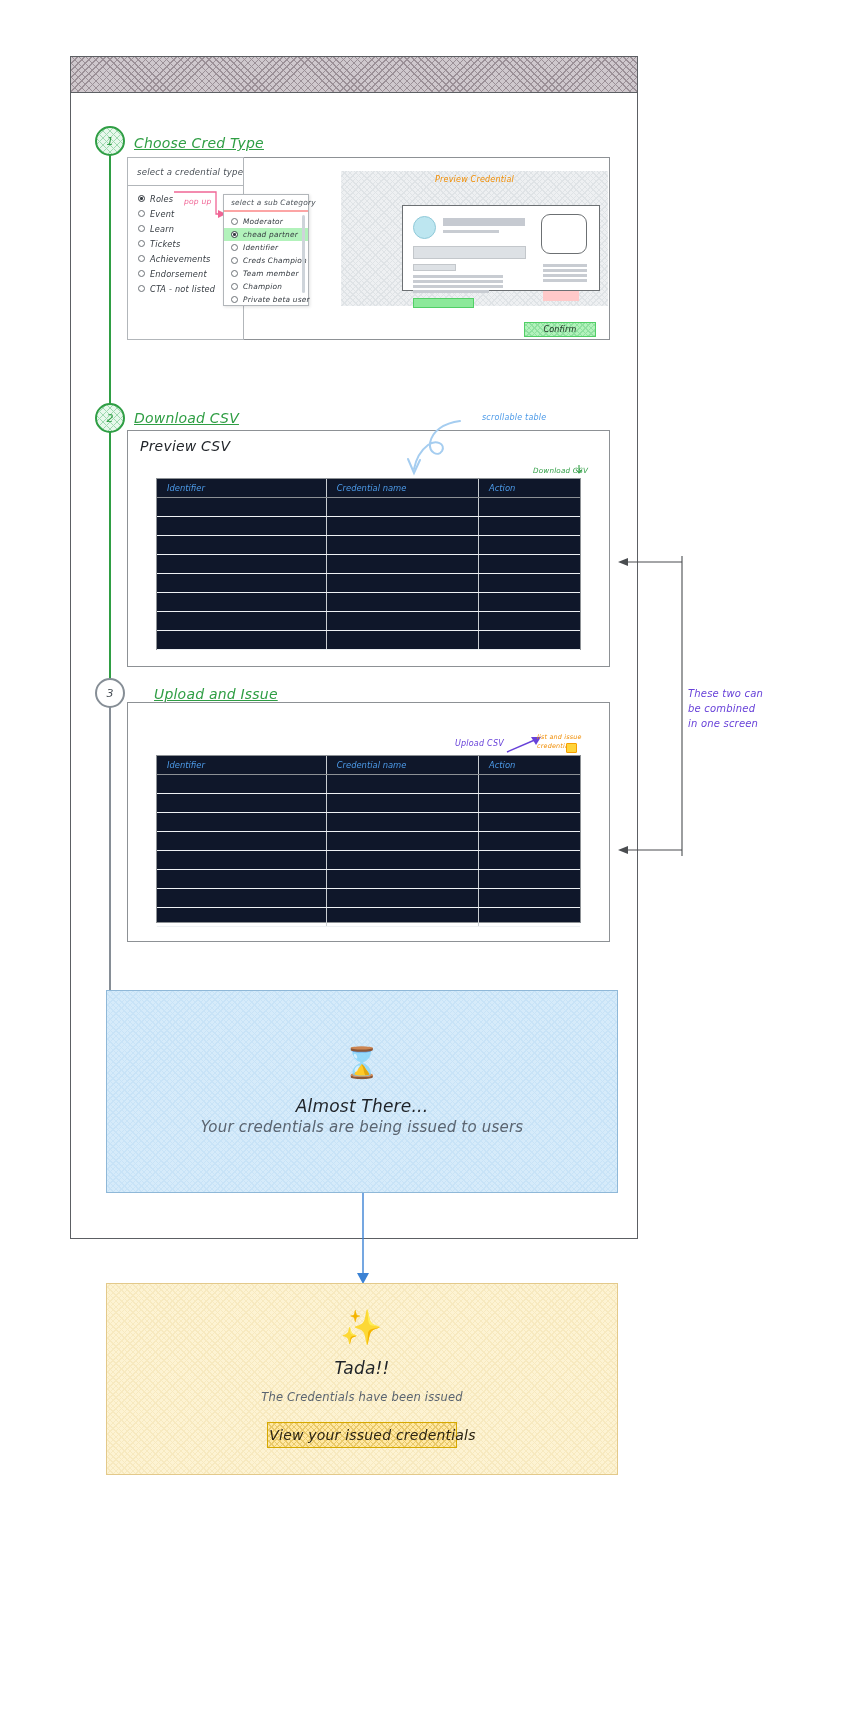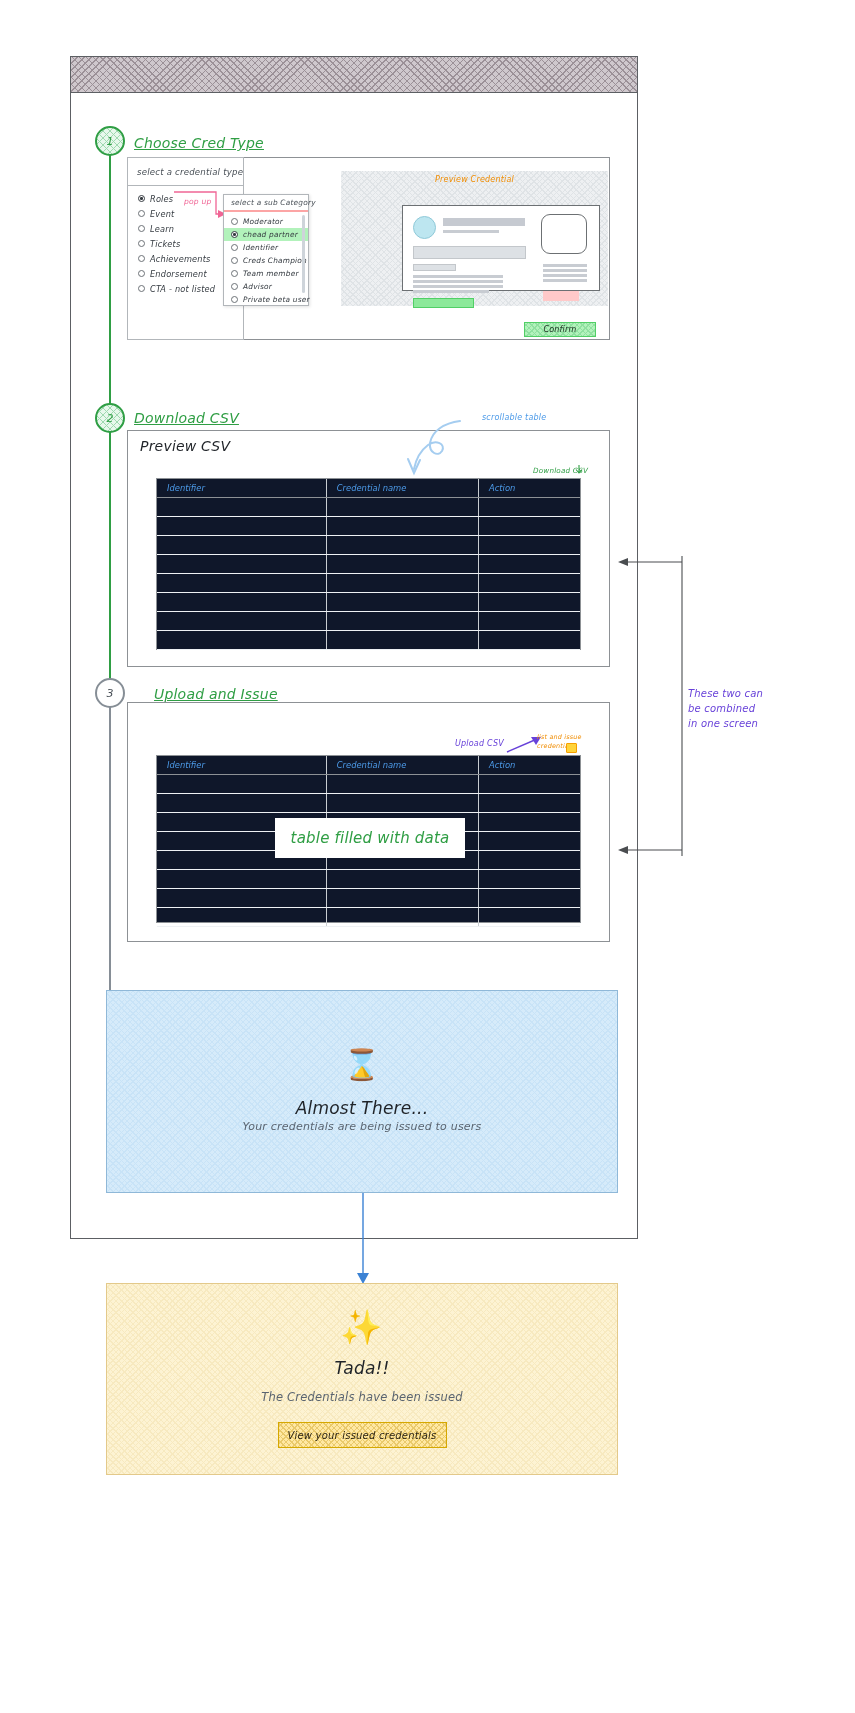--- a/index.html
+++ b/index.html
@@ -235,21 +235,21 @@
     border: 1px solid #8fb8d8;
     background-color: #d6ebfa;
     background-image:
       repeating-linear-gradient(45deg, #c8e3f7 0 1px, transparent 1px 4px),
       repeating-linear-gradient(-45deg, #c8e3f7 0 1px, transparent 1px 4px);
     display: flex; flex-direction: column;
     align-items: center; justify-content: center;
   }
   #hourglass { font-size: 30px; line-height: 1; margin-bottom: 18px; }
   #almost-title { font-size: 17px; color: #1f2328; margin-bottom: 2px; }
-  #almost-sub { font-size: 11px; color: #5a6470; }
+  #almost-sub { font-size: 15px; color: #5a6470; }
 
   
   #tada-panel {
     left: 106px; top: 1283px; width: 512px; height: 192px;
     border: 1px solid #e3c98a;
     background-color: #fdf3d3;
     background-image:
       repeating-linear-gradient(45deg, #f7e9bf 0 1px, transparent 1px 4px),
       repeating-linear-gradient(-45deg, #f7e9bf 0 1px, transparent 1px 4px);
     display: flex; flex-direction: column;
@@ -259,21 +259,21 @@
   #tada-title { font-size: 17px; color: #1f2328; margin-bottom: 12px; }
   #tada-sub { font-size: 11.5px; color: #5a6470; margin-bottom: 18px; }
   #issued-cta {
     width: 167px; height: 24px;
     border: 1.2px solid #d6a800;
     background-color: #ffe8a3;
     background-image:
       repeating-linear-gradient(45deg, #e9c96b 0 1px, transparent 1px 4px),
       repeating-linear-gradient(-45deg, #e9c96b 0 1px, transparent 1px 4px);
     display: flex; align-items: center; justify-content: center;
-    font-size: 10px; color: #2b2414;
+    font-size: 14px; color: #2b2414; padding-left: 21px;
   }
 
   
   #combine-note {
     left: 688px; top: 686px; width: 80px;
     font-size: 10px; color: #6741d9; line-height: 1.5;
     white-space: normal;
     font-style: italic;
   }
 </style>
@@ -354,21 +354,21 @@
       <div class="subcat-row">
         <span class="radio"></span>
         <span class="hand">Creds Champion</span>
       </div>
       <div class="subcat-row">
         <span class="radio"></span>
         <span class="hand">Team member</span>
       </div>
       <div class="subcat-row">
         <span class="radio"></span>
-        <span class="hand">Advisor</span>
+        <span class="hand">Champion</span>
       </div>
       <div class="subcat-row">
         <span class="radio"></span>
         <span class="hand">Private beta user</span>
       </div>
     </div>
     <div id="subcat-scroll"></div>
   </div>
 
   <div class="abs" id="preview-wrap"></div>
@@ -530,21 +530,20 @@
           </tr>
         <tr>
             <td></td>
             <td></td>
             <td></td>
           </tr>
       </tbody>
     </table>
   </div>
 
-  <div class="abs hand" id="table-filled-note">table filled with data</div>
 
   <div class="abs hand" id="combine-note">These two can be combined in one screen</div>
   <svg class="abs" style="left:612px; top:556px; width:76px; height:300px;" viewBox="0 0 76 300">
     <path d="M70 0 L70 300" stroke="#4a4d50" stroke-width="1.1" fill="none"></path>
     <path d="M70 6 L10 6" stroke="#4a4d50" stroke-width="1.1" fill="none"></path>
     <path d="M16 2 L6 6 L16 10 Z" fill="#4a4d50"></path>
     <path d="M70 294 L10 294" stroke="#4a4d50" stroke-width="1.1" fill="none"></path>
     <path d="M16 290 L6 294 L16 298 Z" fill="#4a4d50"></path>
   </svg>
 

